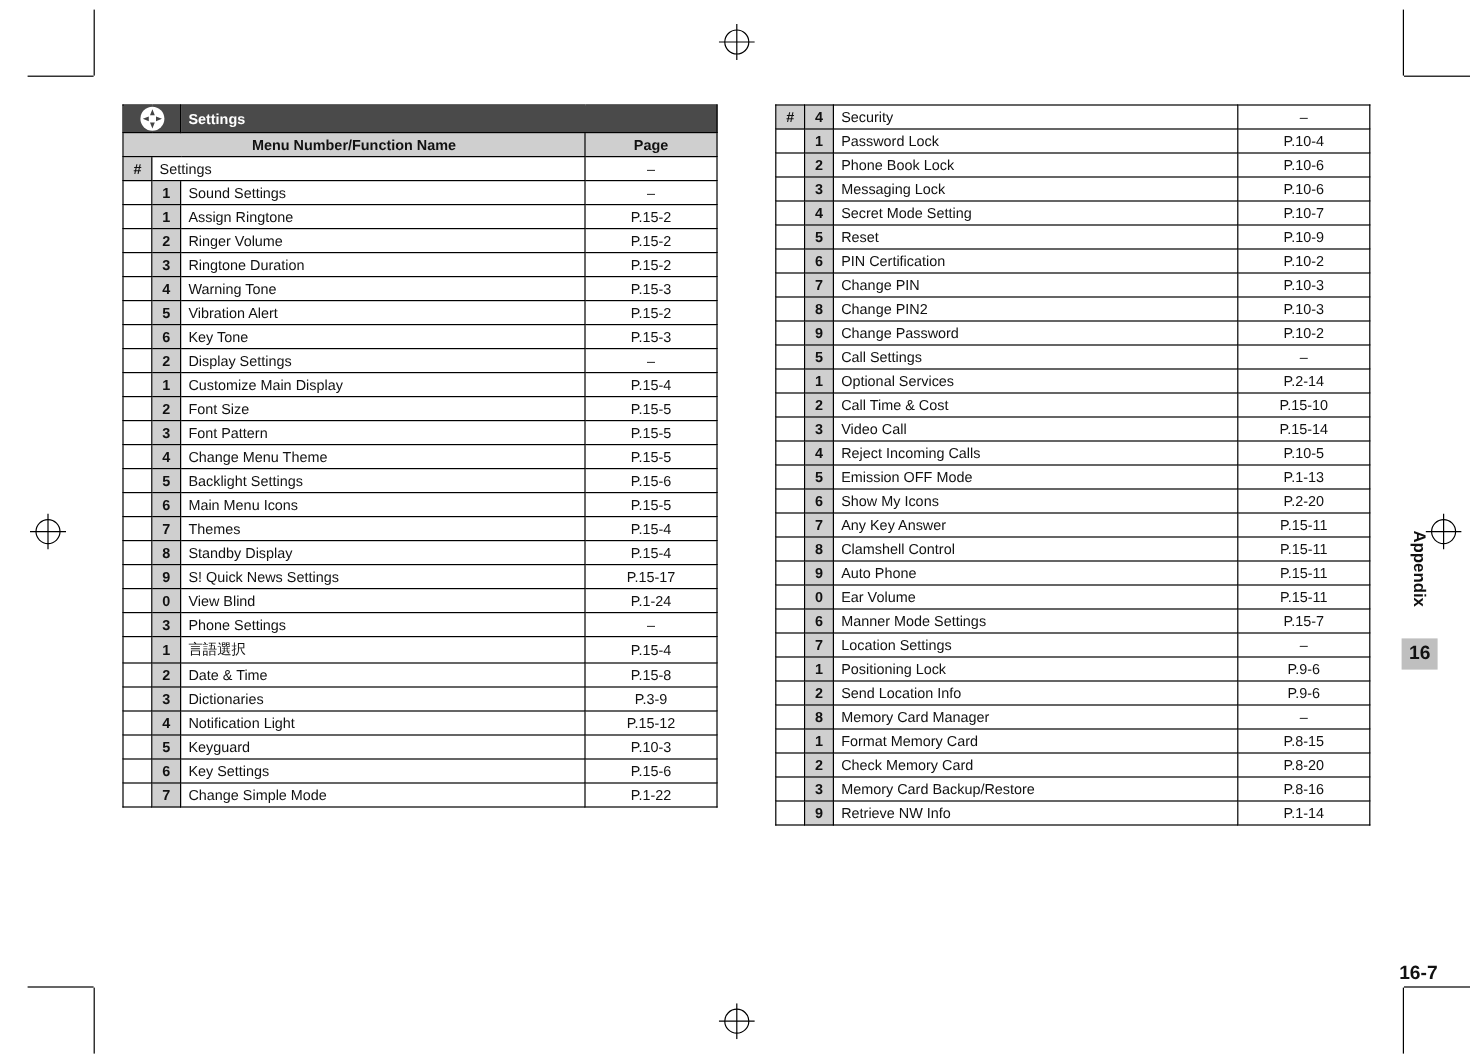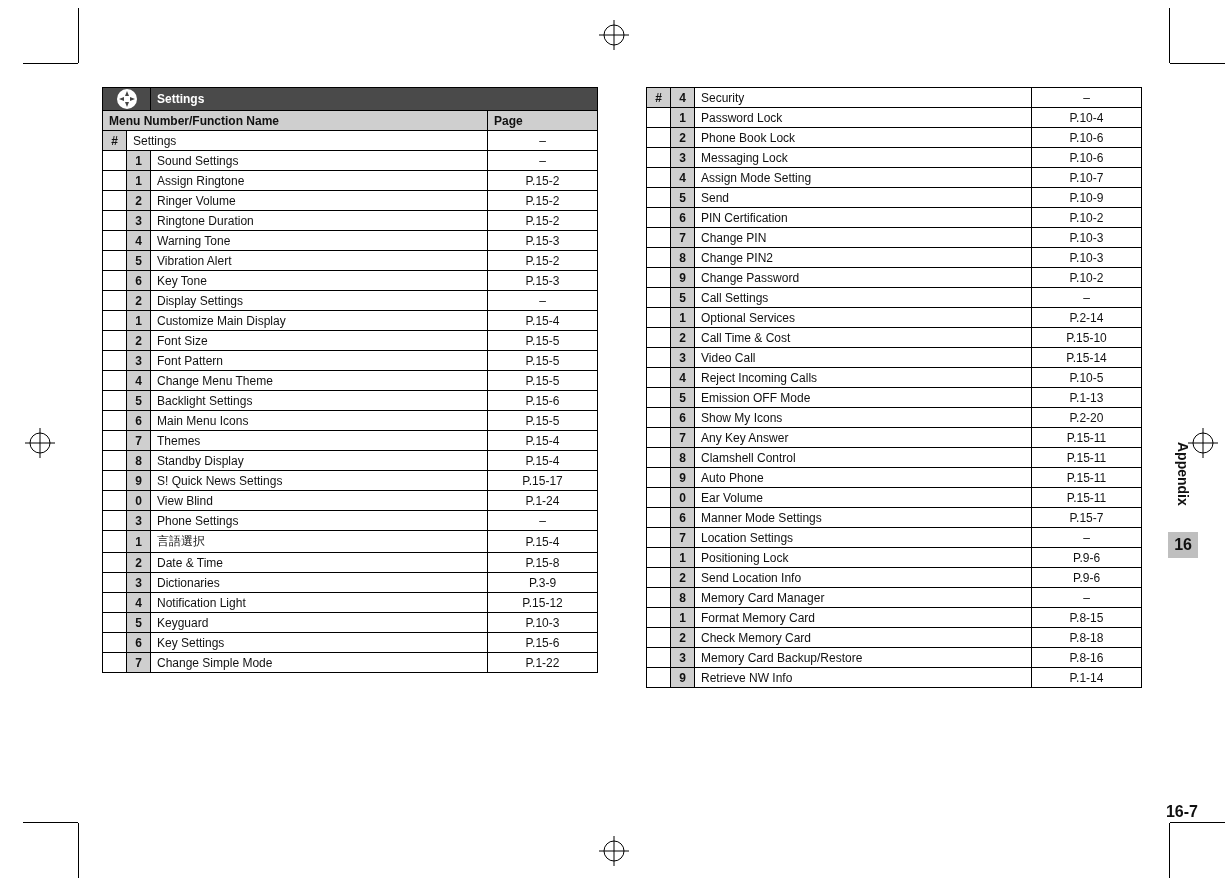--- a/index.html
+++ b/index.html
@@ -51,21 +51,21 @@
     background: #4a4a4a;
     color: #fff;
     font-weight: bold;
     height: 24px;
   }
   .hdr-band .icon-cell { width:28px; text-align:center; padding:0; }
   .hdr-band .icon-cell svg { vertical-align:middle; }
   .thead td {
     background:#cfcfcf;
     font-weight:bold;
-    text-align:left;
+    text-align:center;
     height:22px;
   }
   .num { background:#cfcfcf; font-weight:bold; text-align:center; width:24px; }
   .page-col { text-align:center; width:110px; }
   .name-col { }
   .side-label {
     position:absolute;
     right: -56px;
     top: 355px;
     display:flex;
@@ -341,27 +341,27 @@
           </tr>
           <tr>
             <td style="width: 24px;"></td>
             <td class="num">3</td>
             <td class="name-col">Messaging Lock</td>
             <td class="page-col">P.10-6</td>
           </tr>
           <tr>
             <td style="width: 24px;"></td>
             <td class="num">4</td>
-            <td class="name-col">Assign Mode Setting</td>
+            <td class="name-col">Secret Mode Setting</td>
             <td class="page-col">P.10-7</td>
           </tr>
           <tr>
             <td style="width: 24px;"></td>
             <td class="num">5</td>
-            <td class="name-col">Send</td>
+            <td class="name-col">Reset</td>
             <td class="page-col">P.10-9</td>
           </tr>
           <tr>
             <td style="width: 24px;"></td>
             <td class="num">6</td>
             <td class="name-col">PIN Certification</td>
             <td class="page-col">P.10-2</td>
           </tr>
           <tr>
             <td style="width: 24px;"></td>
@@ -480,21 +480,21 @@
           <tr>
             <td style="width: 24px;"></td>
             <td class="num">1</td>
             <td class="name-col">Format Memory Card</td>
             <td class="page-col">P.8-15</td>
           </tr>
           <tr>
             <td style="width: 24px;"></td>
             <td class="num">2</td>
             <td class="name-col">Check Memory Card</td>
-            <td class="page-col">P.8-18</td>
+            <td class="page-col">P.8-20</td>
           </tr>
           <tr>
             <td style="width: 24px;"></td>
             <td class="num">3</td>
             <td class="name-col">Memory Card Backup/Restore</td>
             <td class="page-col">P.8-16</td>
           </tr>
           <tr>
             <td style="width: 24px;"></td>
             <td class="num">9</td>

